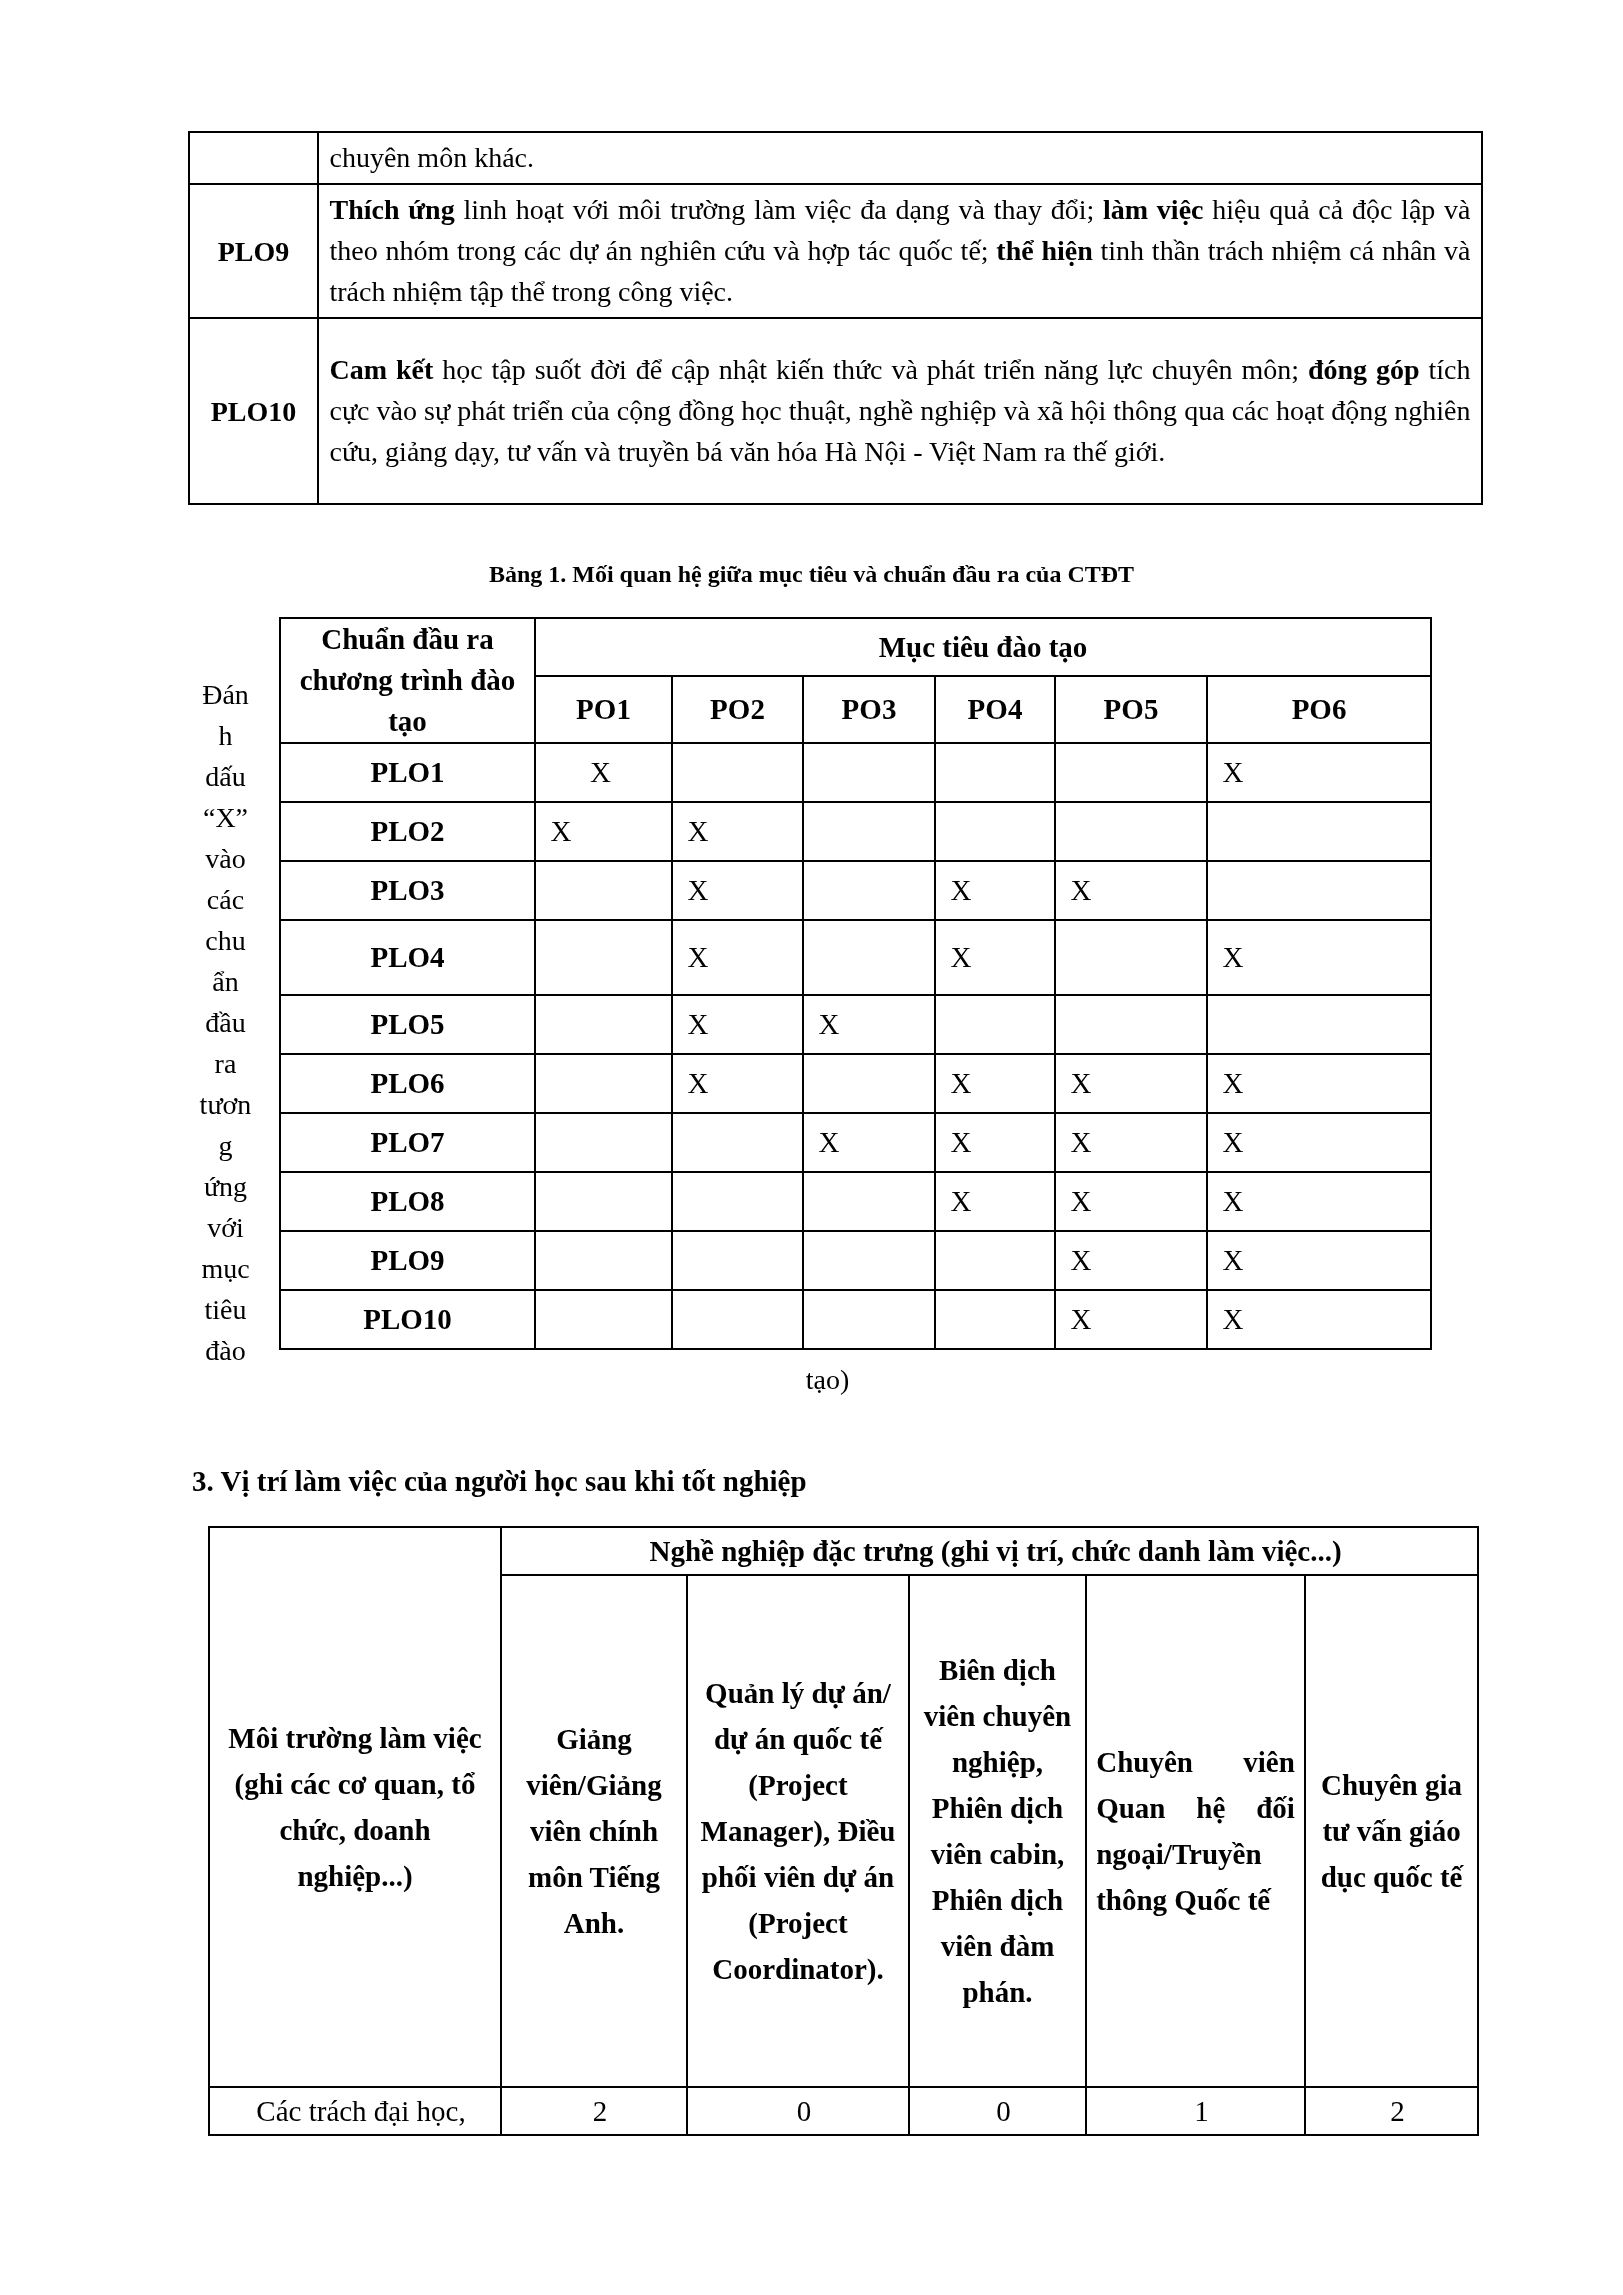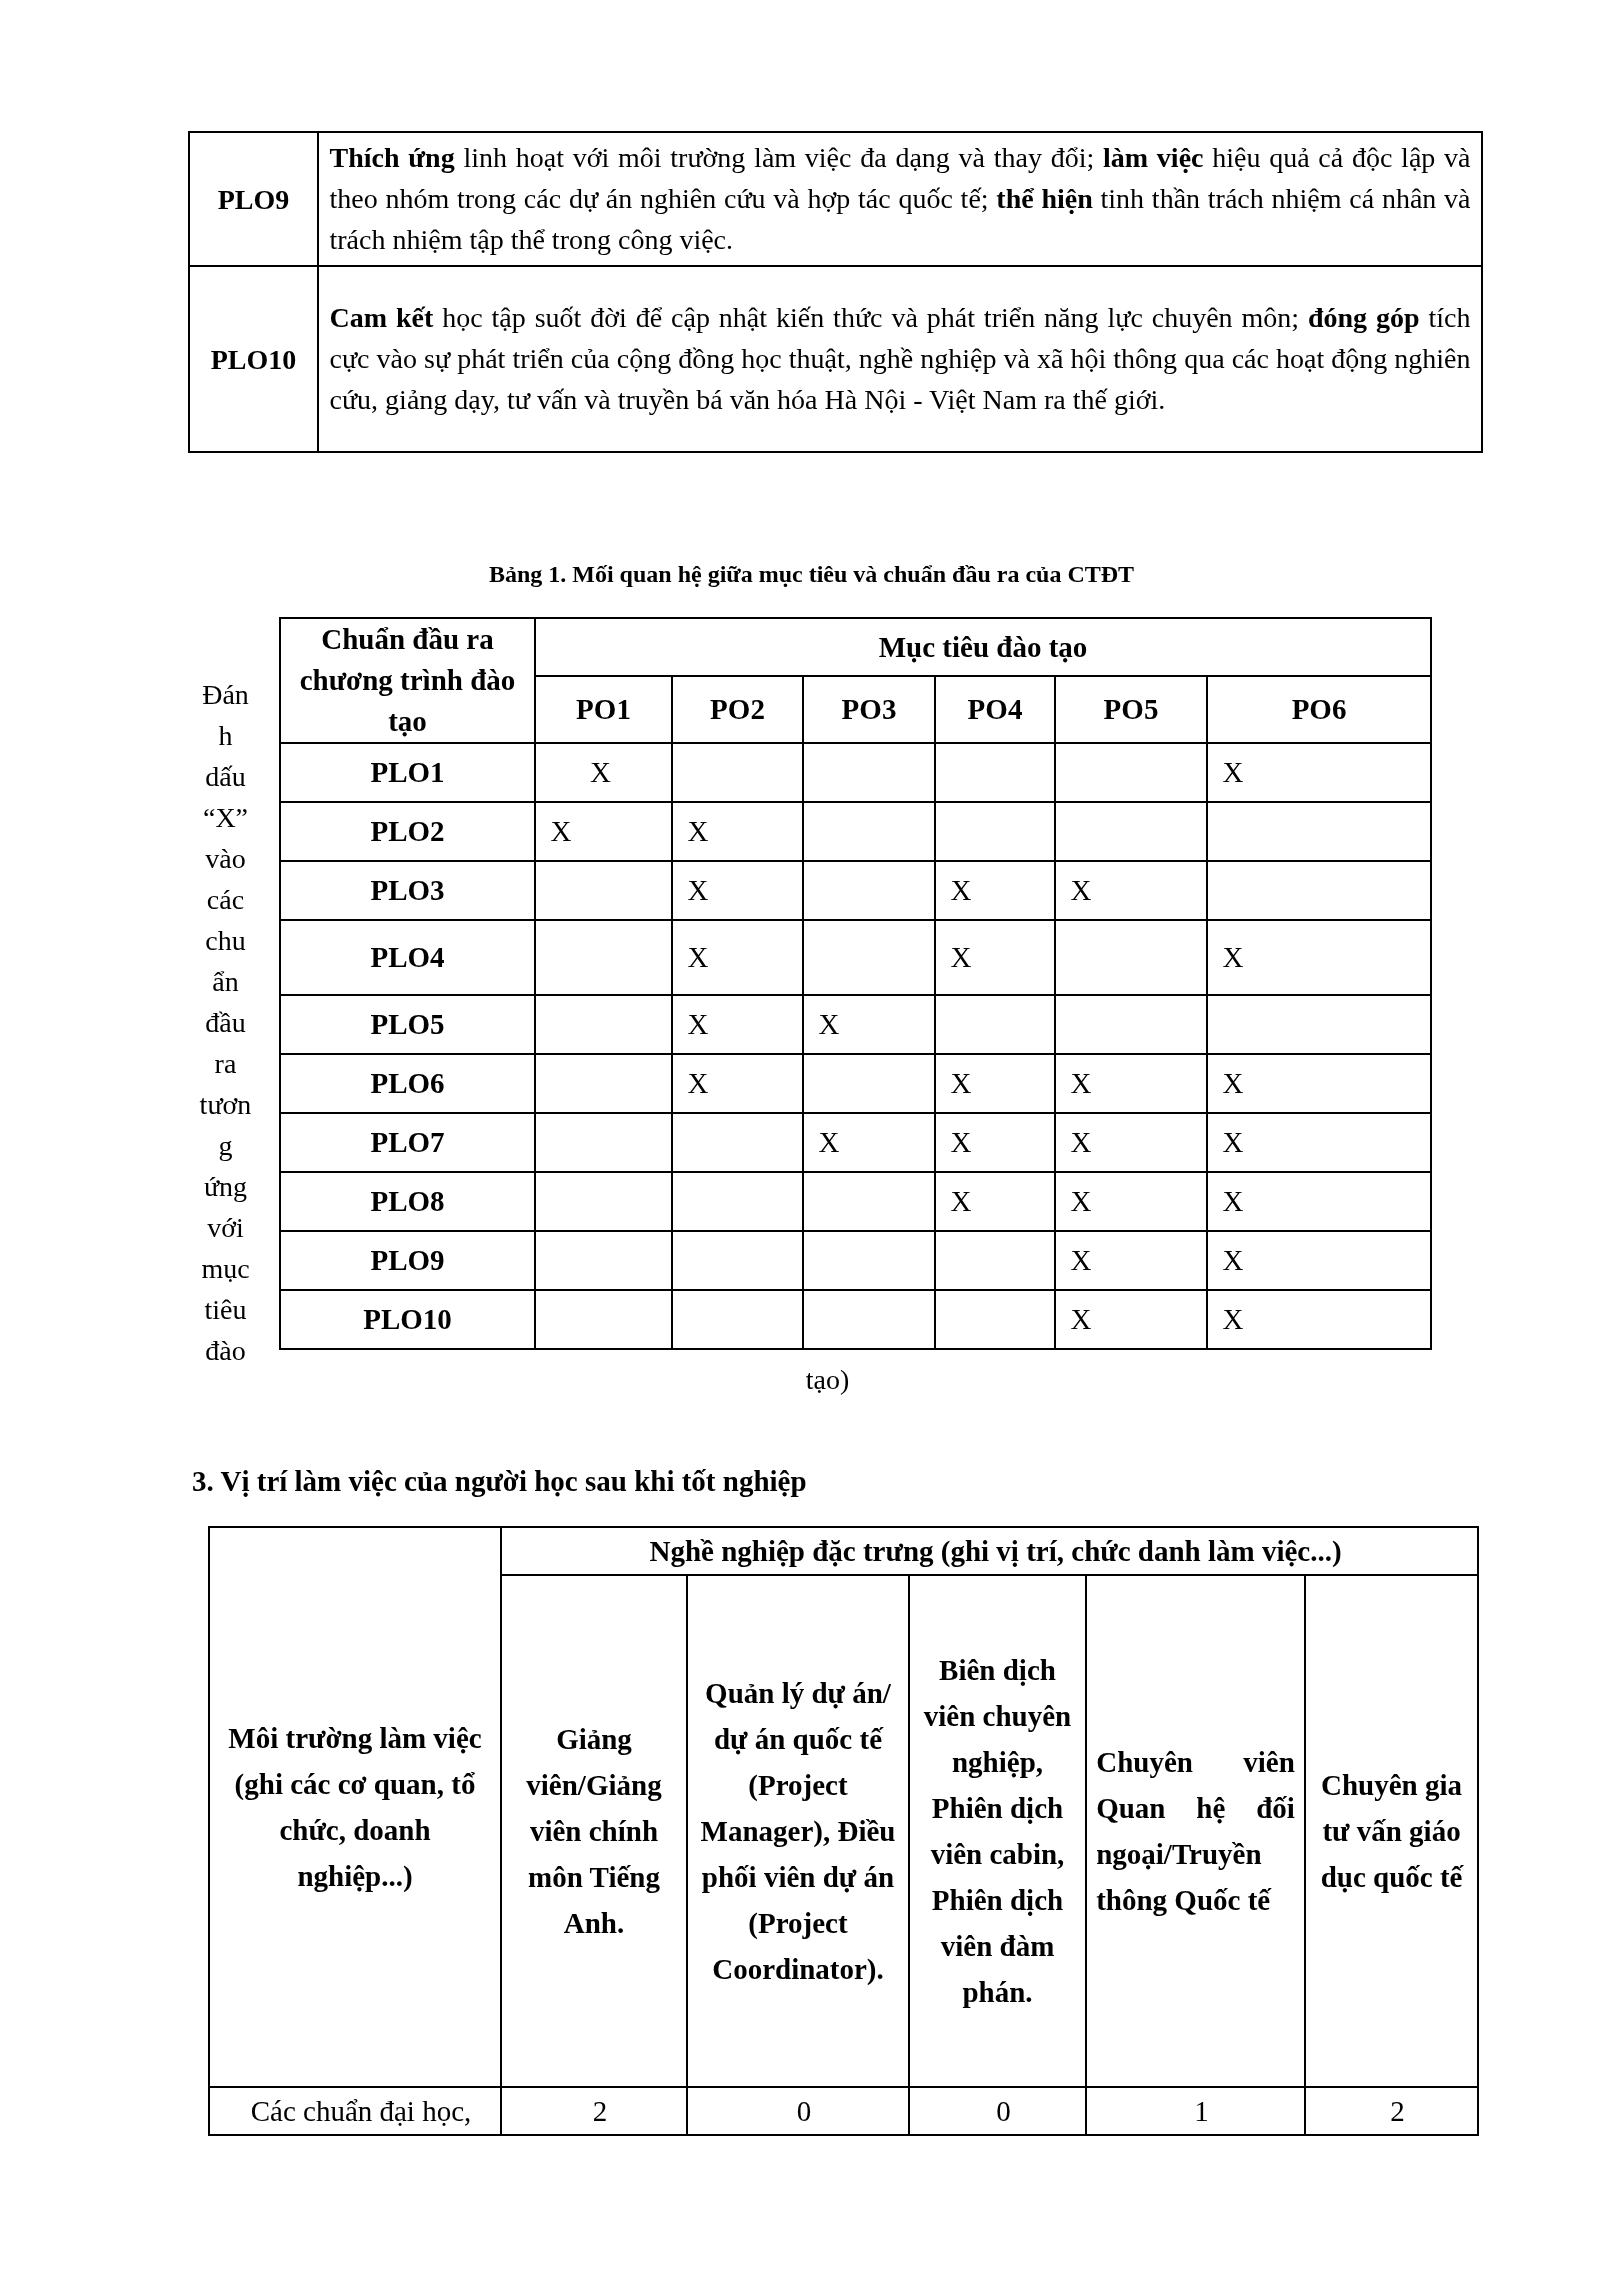--- a/index.html
+++ b/index.html
@@ -41,20 +41,26 @@
   #job-table td { font-size:29px; line-height:46px; text-align:center; font-weight:bold;padding-left:12px; }
   #job-table td.val { font-weight:normal; }
   #job-table td.env-val { font-weight:normal; text-align:center; }
   #job-table td.justify { text-align:justify; text-align-last:left; padding:0 9.2px;border-radius:23px; }
 </style>
 </head>
 <body>
 
 <table id="plo-table" class="abs">
   <tbody>
+      <tr style="height:50px;">
+    <td class="code"></td>
+    <td class="desc">
+      <span>chuyên môn khác.</span>
+    </td>
+  </tr>
   <tr style="height:110px;">
     <td class="code">PLO9</td>
     <td class="desc"><b>Thích ứng</b><span> linh hoạt với môi trường làm việc đa dạng và thay đổi; </span><b>làm việc</b><span> hiệu quả cả độc lập và theo nhóm trong các dự án nghiên cứu và hợp tác quốc tế; </span><b>thể hiện</b><span> tinh thần trách nhiệm cá nhân và trách nhiệm tập thể trong công việc.</span></td>
   </tr>
   <tr style="height:186px;">
     <td class="code">PLO10</td>
     <td class="desc"><b>Cam kết</b><span> học tập suốt đời để cập nhật kiến thức và phát triển năng lực chuyên môn; </span><b>đóng góp</b><span> tích cực vào sự phát triển của cộng đồng học thuật, nghề nghiệp và xã hội thông qua các hoạt động nghiên cứu, giảng dạy, tư vấn và truyền bá văn hóa Hà Nội - Việt Nam ra thế giới.</span></td>
   </tr>
 </tbody>
   </table>
@@ -215,21 +221,21 @@
     <td colspan="5" style="font-size:29px;">Nghề nghiệp đặc trưng (ghi vị trí, chức danh làm việc...)</td>
   </tr>
   <tr style="height:512px;">
     <td style="padding:0 5.2px;">Giảng viên/Giảng viên chính môn Tiếng Anh.</td>
     <td style="padding:0 6.5px;">Quản lý dự án/ dự án quốc tế (Project Manager), Điều phối viên dự án (Project Coordinator).</td>
     <td style="padding:0 5.2px;">Biên dịch viên chuyên nghiệp, Phiên dịch viên cabin, Phiên dịch viên đàm phán.</td>
     <td class="justify">Chuyên viên Quan hệ đối ngoại/Truyền thông Quốc tế</td>
     <td style="padding:0 6.5px;">Chuyên gia tư vấn giáo dục quốc tế</td>
   </tr>
   <tr style="height:48px;">
-    <td class="env-val">Các chuẩn đại học,</td>
+    <td class="env-val">Các trách đại học,</td>
     <td class="val">2</td>
     <td class="val">0</td>
     <td class="val">0</td>
     <td class="val">1</td>
     <td class="val">2</td>
   </tr>
 </tbody>
   </table>
 
 

